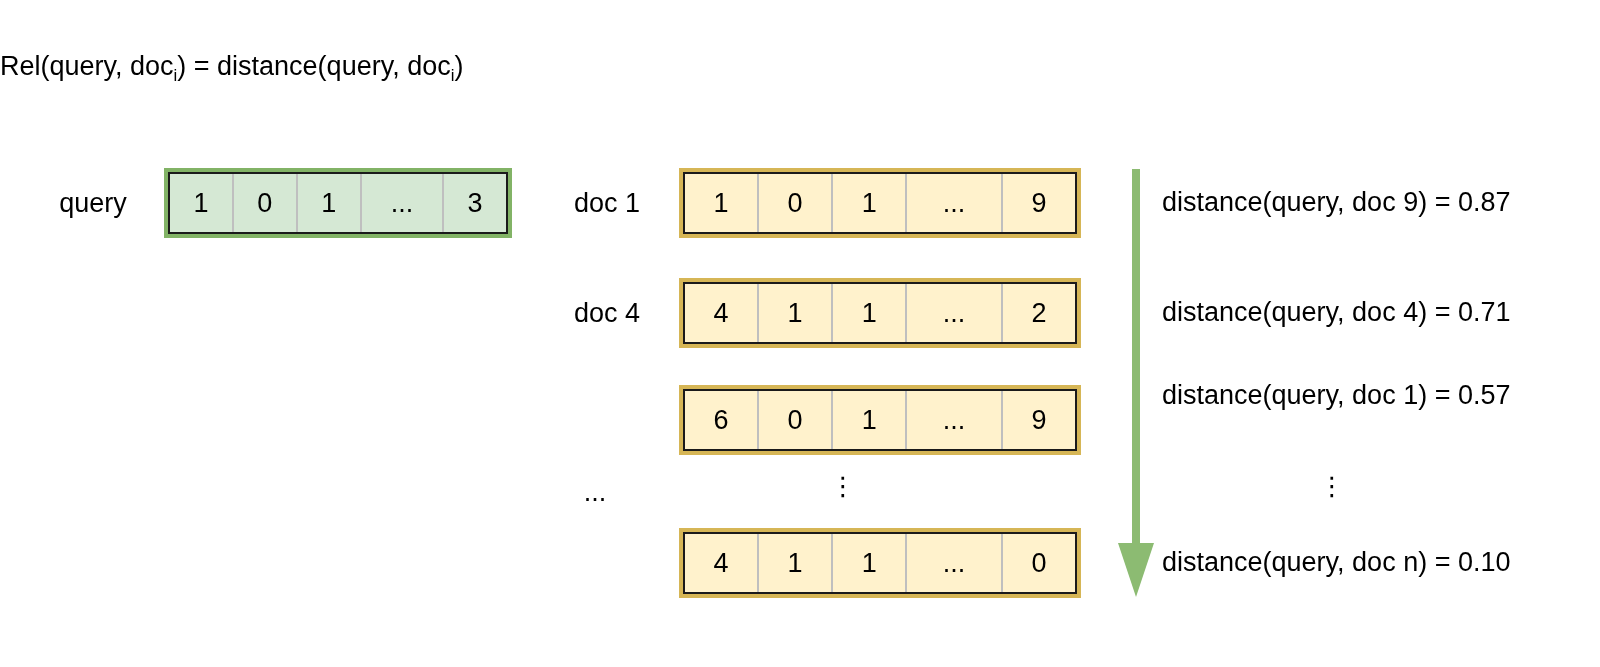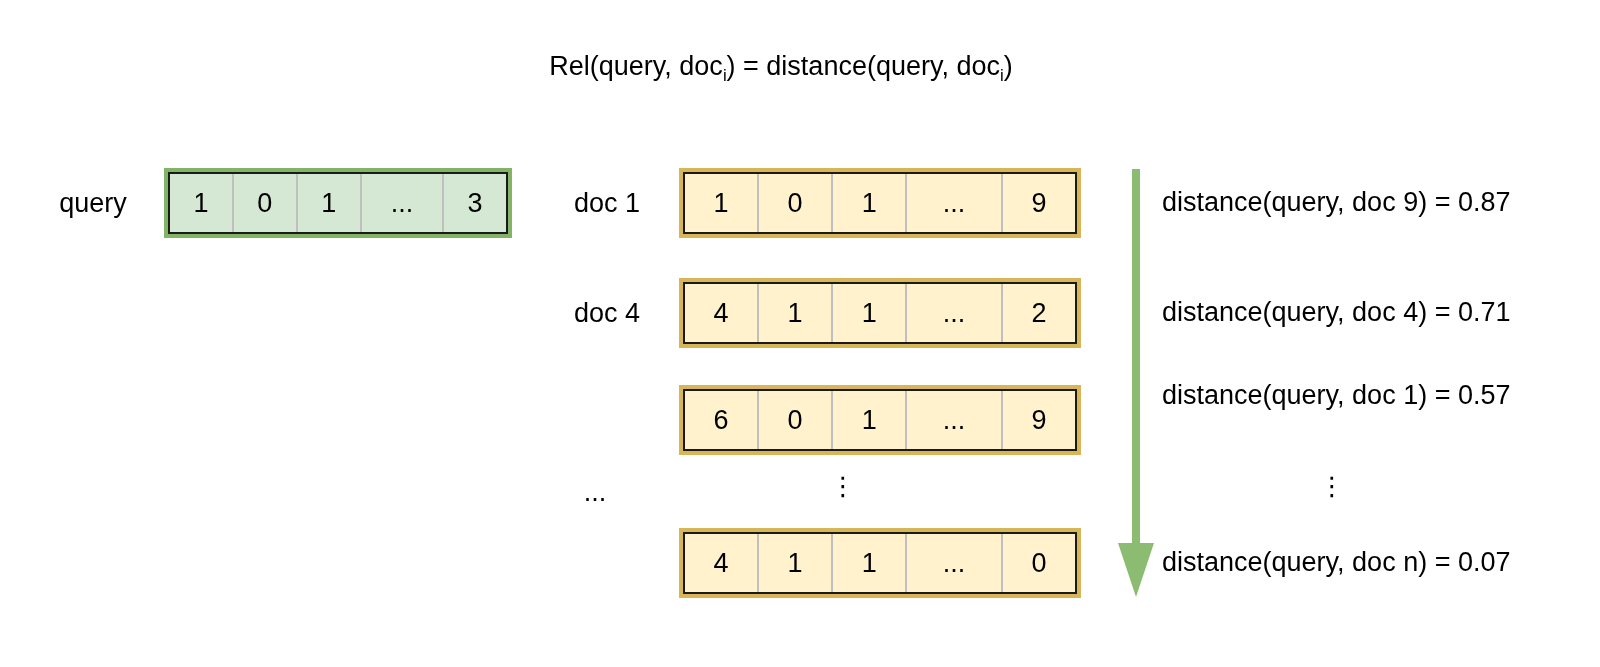--- a/index.html
+++ b/index.html
@@ -1,22 +1,22 @@
 <!DOCTYPE html>
 <html><head>
 <meta charset="utf-8">
 <style>
   html,body{margin:0;padding:0;background:#fff;}
   .canvas{
     position:relative;width:1600px;height:667px;background:#ffffff;overflow:hidden;
     font-family:"Liberation Sans","DejaVu Sans",sans-serif;color:#000;
   }
   .formula{
-    position:absolute;left:0;top:50px;width:1500px;text-align:center;
-    font-size:27px;line-height:32px;white-space:nowrap;padding-left:31px;
+    position:absolute;left:0;top:50px;width:1500px;
+    font-size:27px;line-height:32px;white-space:nowrap;
   }
   .formula sub{font-size:0.62em;}
   .row-label{
     position:absolute;left:550px;width:90px;height:62px;line-height:62px;
     text-align:right;font-size:27px;white-space:nowrap;
   }
   .row-label.query{left:48px;text-align:center;}
   .vec{
     position:absolute;box-sizing:border-box;height:62px;display:flex;
     border:2px solid #1a1a1a;
@@ -96,20 +96,20 @@
   <div class="mid-ellipsis">⋮</div>
   <div class="dist-ellipsis">⋮</div>
 
   <div class="vec doc" style="top:532px">
     <div class="cell">4</div>
     <div class="cell">1</div>
     <div class="cell">1</div>
     <div class="cell wide">...</div>
     <div class="cell">0</div>
   </div>
-  <div class="dist" style="top:542px">distance(query, doc n) = 0.07</div>
+  <div class="dist" style="top:542px">distance(query, doc n) = 0.10</div>
 
   <svg class="arrow" viewBox="0 0 44 430" aria-hidden="true">
     <rect x="18" y="0" width="8" height="378" fill="#8cbb72"></rect>
     <polygon points="4,374 40,374 22,428" fill="#8cbb72"></polygon>
   </svg>
 
 </div>
 
 </body></html>

